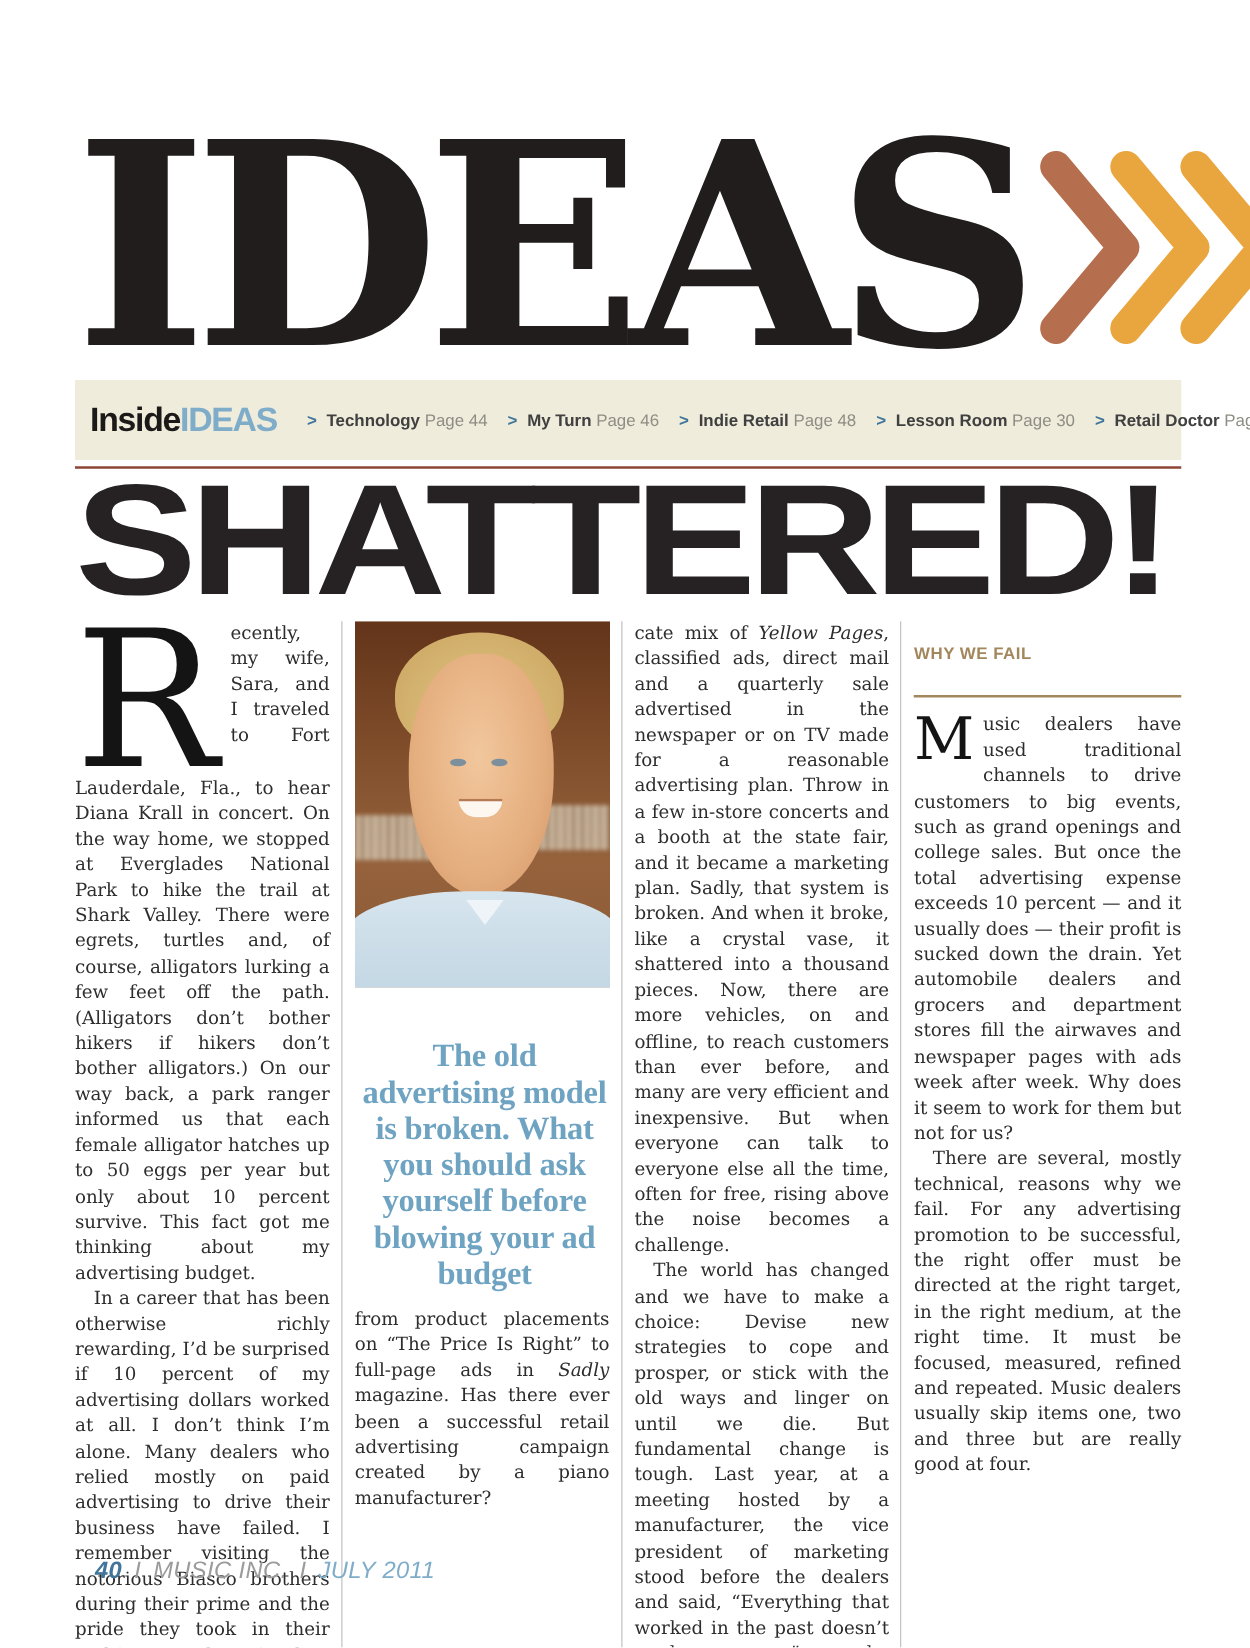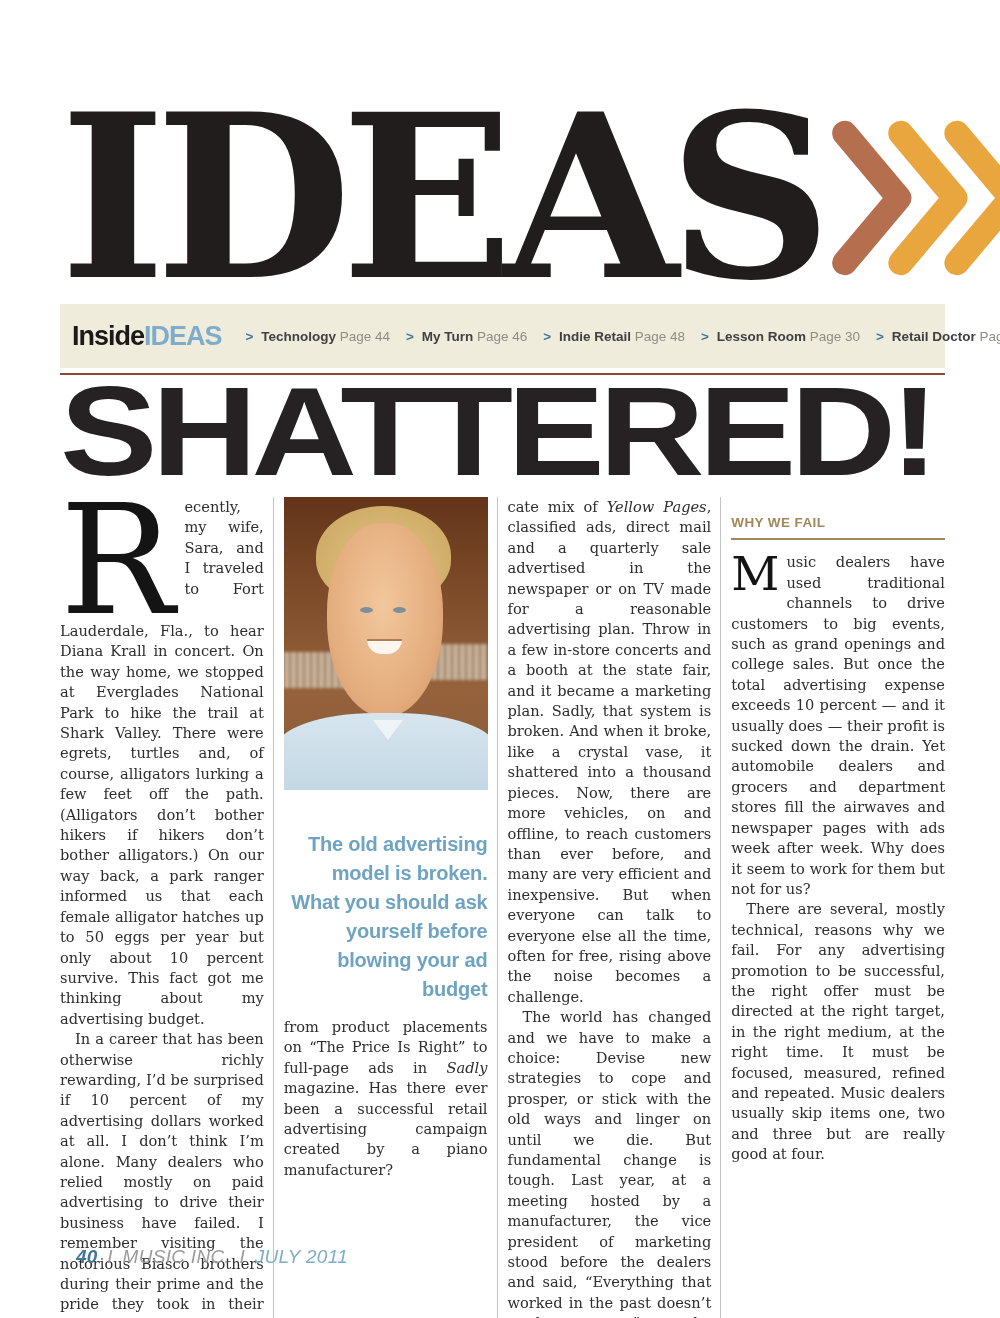--- a/index.html
+++ b/index.html
@@ -33,21 +33,21 @@
 
   
   .article{display:grid;grid-template-columns:repeat(4,1fr);column-gap:10px;margin-top:14px;}
   .col{font-family:"DejaVu Serif",serif;font-size:14.6px;line-height:20.4px;text-align:justify;color:#2d2d2d;}
   .col.rule{border-right:1px solid #c4c4c4;padding-right:9px;}
   .col p{margin:0;}
   .col p + p{text-indent:15px;}
   .dropcap-r{float:left;font-family:"DejaVu Serif",serif;font-size:152px;line-height:120px;margin:4px 10px 0 0;color:#141414;}
   .dropcap-m{float:left;font-family:"DejaVu Serif",serif;font-size:47px;line-height:39px;margin:2px 7px 0 0;color:#141414;}
   .subhead{font-family:"Liberation Sans",sans-serif;font-weight:bold;font-size:13.5px;letter-spacing:.4px;
-        color:var(--tan,#a3875c);border-bottom:2px solid var(--tan,#a3875c);padding-bottom:5px;margin:16px 0 12px;text-align:left;}
+        color:var(--tan,#a3875c);border-bottom:2px solid var(--tan,#a3875c);padding-bottom:23px;margin:16px 0 12px;text-align:left;}
 
   
   .photo{height:293px;position:relative;overflow:hidden;}
   .photo-bg{position:absolute;inset:0;background:linear-gradient(180deg,#63341a 0%,#7c4a28 30%,#95623c 65%,#8a5a36 100%);}
   .keys{position:absolute;height:36px;width:34%;background:repeating-linear-gradient(90deg,#ded6c2 0 5px,#a59581 5px 7px);
         opacity:.7;filter:blur(1.5px);}
   .keys.left{left:0;top:53%;}
   .keys.right{right:0;top:50%;}
   .hair{position:absolute;left:16%;top:3%;width:66%;height:34%;
         background:radial-gradient(ellipse at 50% 70%,#e2c483,#c9a560);border-radius:50% 50% 45% 45%;}
@@ -56,22 +56,22 @@
   .eye{position:absolute;width:13px;height:6px;background:#7c8f9c;border-radius:50%;top:43%;}
   .eye.l{left:29%;} .eye.r{left:57%;}
   .smile{position:absolute;left:35%;top:60%;width:30%;height:13px;border-radius:0 0 60px 60px;
         background:#fdf7ef;border-top:2px solid #b57a55;}
   .shirt{position:absolute;bottom:-2px;left:-4%;width:108%;height:27%;
         background:linear-gradient(180deg,#d7e5ee,#c3d7e4);border-radius:45% 45% 0 0;}
   .collar{position:absolute;bottom:17%;left:44%;width:0;height:0;
         border-left:15px solid transparent;border-right:15px solid transparent;border-top:20px solid #eef4f8;}
 
   
-  .pull-quote{margin-top:40px;text-align:right;font-family:Liberation Sans, sans-serif;font-weight:bold;
-        font-size:20px;line-height:29px;color:var(--quote-blue,#6fa3c2);letter-spacing:-.2px;padding-left:4px;}
+  .pull-quote{margin-top:40px;text-align:center;font-family:Liberation Serif, serif;font-weight:bold;
+        font-size:26px;line-height:29px;color:var(--quote-blue,#6fa3c2);letter-spacing:-.2px;padding-left:4px;}
   .col2-text{margin-top:13px;}
 
   
   .footer{position:absolute;left:76px;bottom:50px;font-size:19px;color:#9b9b9b;letter-spacing:.3px;font-style:italic;}
   .footer .page-num{color:var(--deep-blue,#41769a);font-weight:bold;}
   .footer .sep{margin:0 4px;}
   .footer .issue{color:var(--accent-blue,#7fadc9);}
 </style>
 </head>
 <body>

